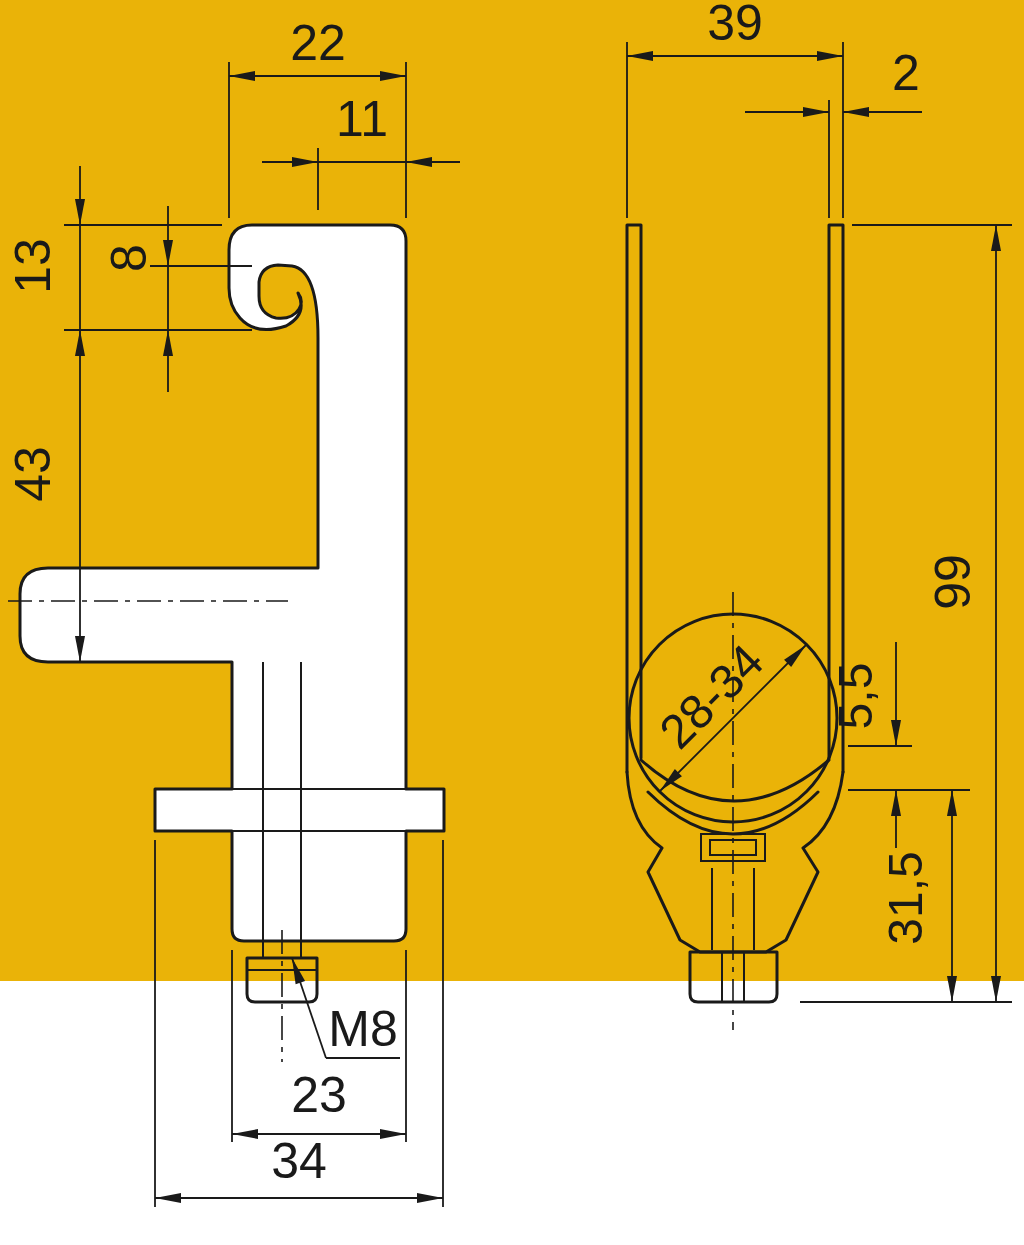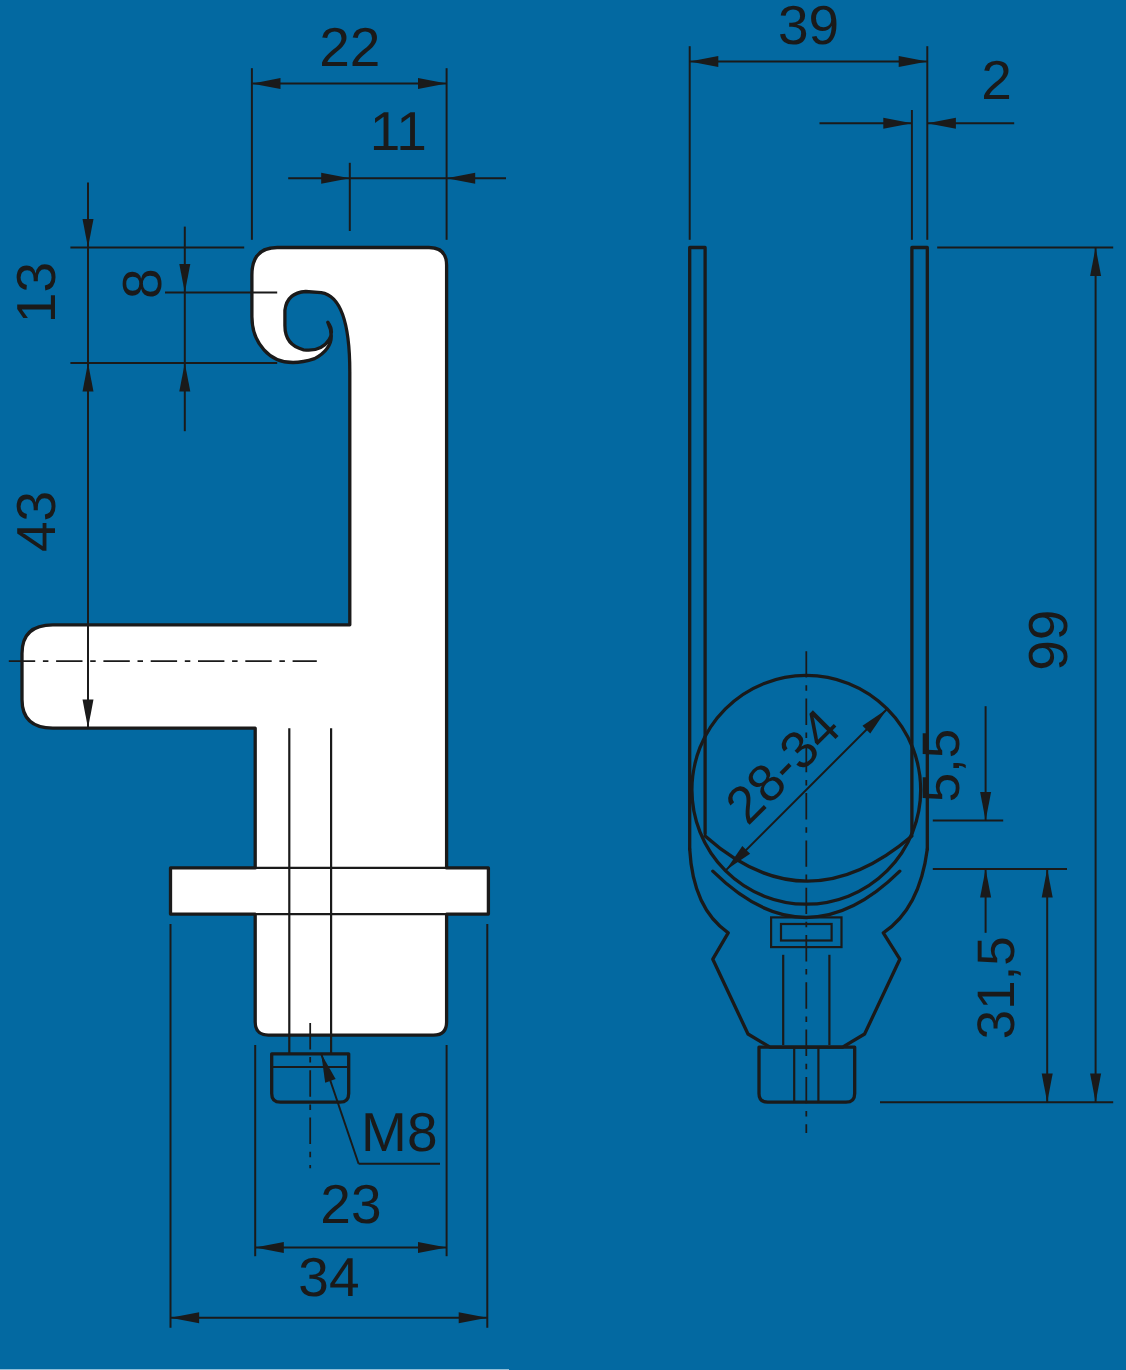--- a/index.html
+++ b/index.html
@@ -1,16 +1,16 @@
 <!DOCTYPE html>
 <html><head>
 <meta charset="utf-8">
 <style>
   html,body{margin:0;padding:0;background:#ffffff;width:1024px;height:1245px;overflow:hidden;}
-  .stage{position:relative;width:1024px;height:1245px;background:#0369a1;font-family:"Liberation Sans",sans-serif;}
+  .stage{position:relative;width:1024px;height:981px;background:#eab308;font-family:"Liberation Sans",sans-serif;}
   svg{display:block;}
   .part{fill:#ffffff;stroke:#1a1a1a;stroke-width:3;stroke-linejoin:round;}
   .partline{fill:none;stroke:#1a1a1a;stroke-width:3;stroke-linejoin:round;stroke-linecap:round;}
   .thin{fill:none;stroke:#1a1a1a;stroke-width:2;}
   .dim{fill:none;stroke:#1a1a1a;stroke-width:1.8;}
   .cl{fill:none;stroke:#1a1a1a;stroke-width:1.6;stroke-dasharray:24 7 5 7;}
   text.dimtxt{fill:#1a1a1a;font-family:"Liberation Sans",sans-serif;font-size:50px;}
   text.dimtxt.sm{font-size:48px;}
 </style>
 </head>

